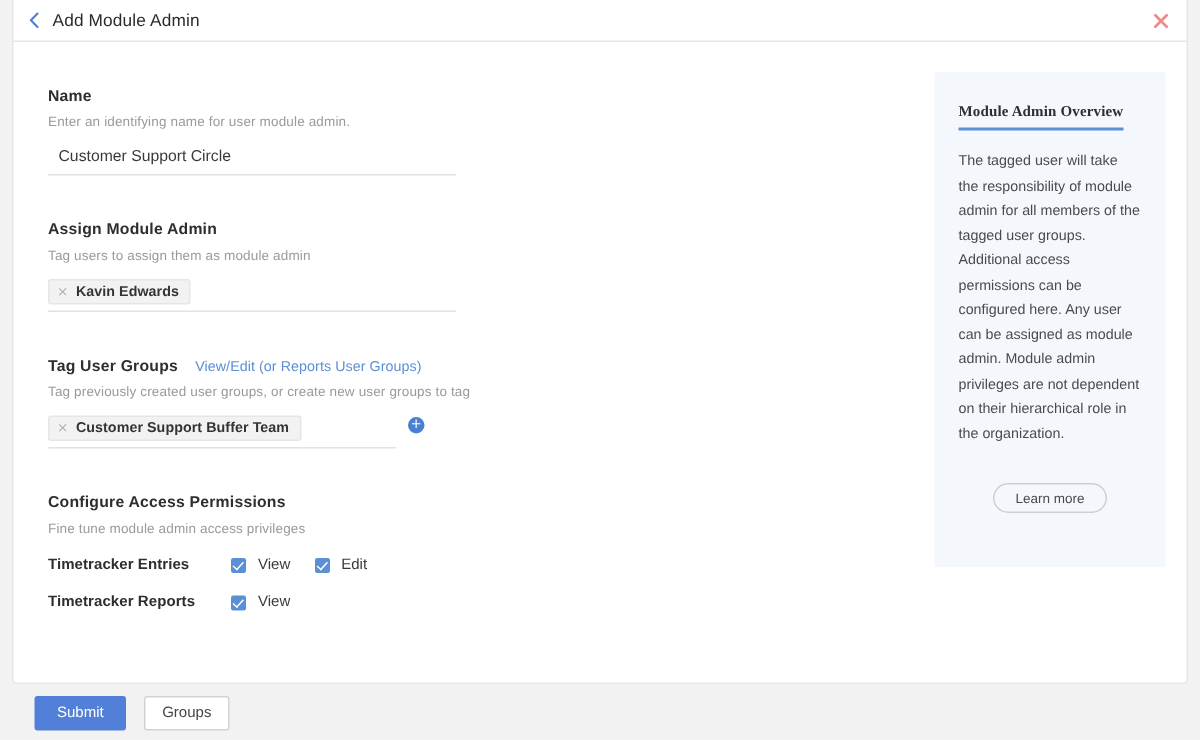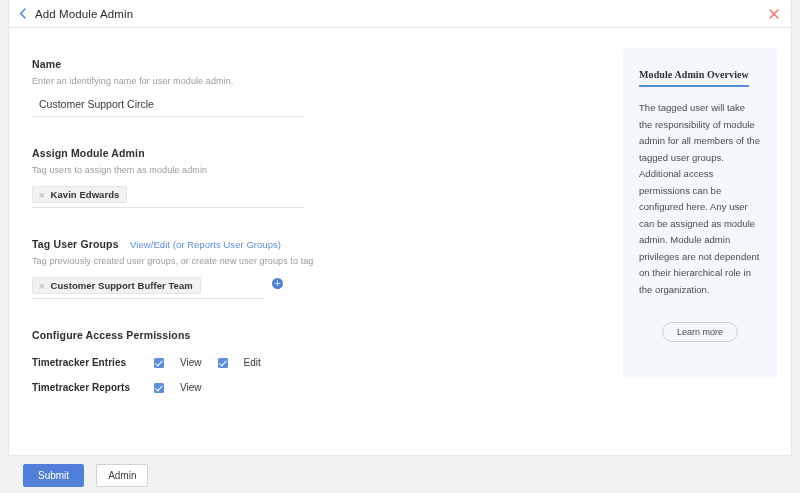--- a/index.html
+++ b/index.html
@@ -181,21 +181,21 @@
   .perm-label {
     font-size: 10px;
     font-weight: bold;
     color: #2e2e2e;
     width: 122px;
     letter-spacing: .05px;
   }
   .perm-opt {
     display: flex;
     align-items: center;
-    gap: 16px;
+    gap: 8px;
     margin-right: 16px;
     cursor: pointer;
   }
   .cbx {
     width: 10px;
     height: 10px;
     border-radius: 1.5px;
     background: #5b8fd6;
     position: relative;
     flex: none;
@@ -340,20 +340,21 @@
             <span class="chip">
               <span class="chip-x">×</span>
               <span>Customer Support Buffer Team</span>
             </span>
             <span class="add-circle">+</span>
           </div>
         </div>
 
         <div class="section">
           <div class="sec-title">Configure Access Permissions</div>
+          <div class="sec-help">Fine tune module admin access privileges</div>
 
           <div class="perm-row">
             <div class="perm-label">Timetracker Entries</div>
             <label class="perm-opt">
               <span class="cbx"></span>
               <span class="perm-opt-label">View</span>
             </label>
             <label class="perm-opt">
               <span class="cbx"></span>
               <span class="perm-opt-label">Edit</span>
@@ -379,16 +380,16 @@
             <button class="learn-more">Learn more</button>
           </div>
         </div>
       </div>
 
     </div>
   </div>
 
   <div class="footer">
     <button class="btn-submit">Submit</button>
-    <button class="btn-cancel">Admin</button>
+    <button class="btn-cancel">Groups</button>
   </div>
 
 </div>
 
 </body></html>

